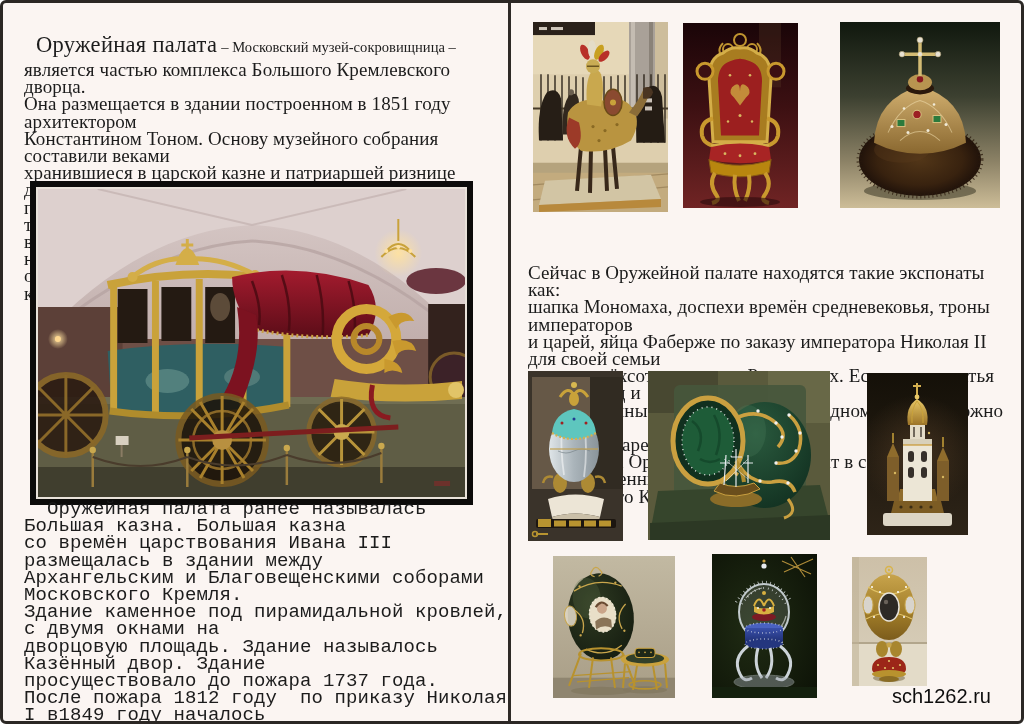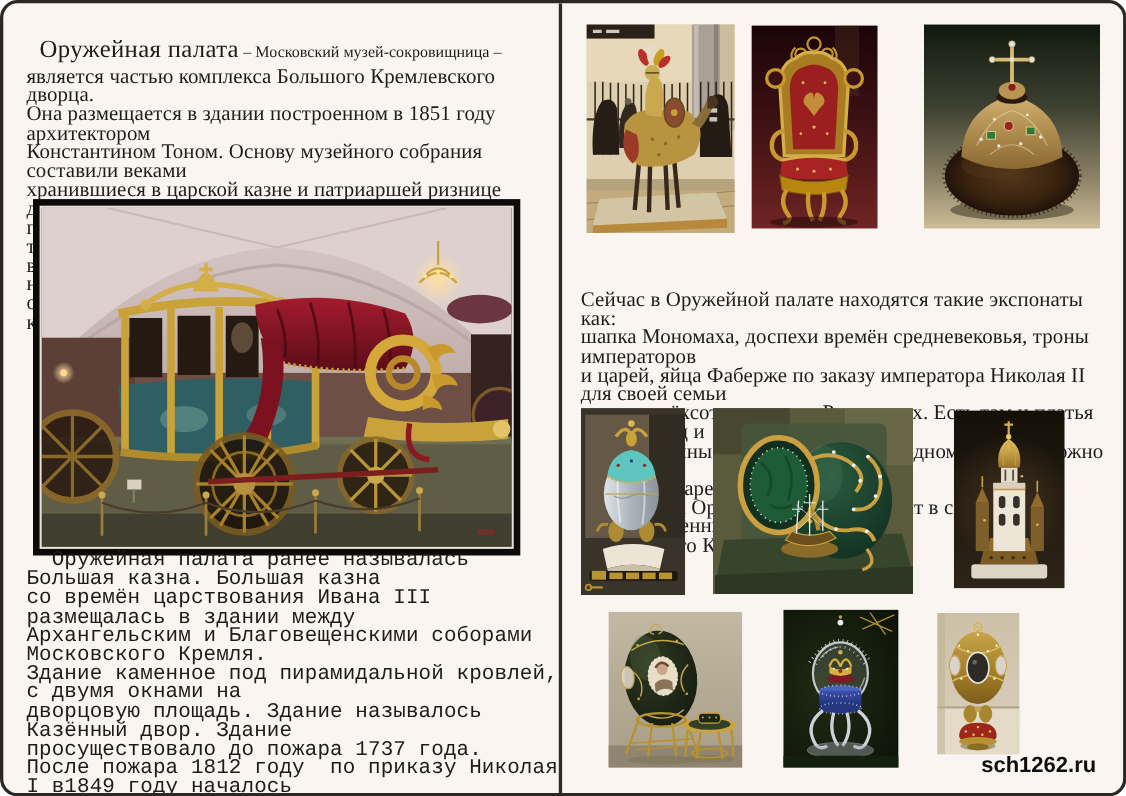--- a/index.html
+++ b/index.html
@@ -1,17 +1,17 @@
 <!DOCTYPE html>
 <html><head>
 <meta charset="utf-8">
 <style>
   html,body{margin:0;padding:0;background:#ffffff;}
   body{width:1024px;height:724px;position:relative;font-family:"Liberation Serif",serif;color:#1c1c1c;}
-  .page{position:absolute;inset:0;box-sizing:border-box;background:#fbf5f2;border:3px solid #2b2724;border-radius:16px;overflow:hidden;}
+  .page{position:absolute;inset:0;box-sizing:border-box;background:#fbf5f2;border:3px solid #2b2724;border-radius:6px;overflow:hidden;}
   .abs{position:absolute;}
   .divider{left:505px;top:0;bottom:0;width:3px;background:#2e2a27;}
   .textlines{white-space:pre-wrap;font-size:19px;line-height:17.2px;letter-spacing:0.1px;}
   .intro{left:21px;top:29px;width:484px;}
   .title-line{padding-left:12px;margin-bottom:3px;white-space:nowrap;}
   .title-big{font-size:22.5px;letter-spacing:0.3px;}
   .title-small{font-size:14.6px;}
   .history{left:21px;top:498px;width:484px;font-family:Liberation Mono, monospace;}
   .exhibits{left:525px;top:225px;width:484px;margin-top:36px;}
   .carriage-fig{left:27px;top:178px;width:443px;height:324px;background:#0c0b0a;padding:6px;box-sizing:border-box;}
@@ -20,21 +20,21 @@
   .photo svg,.carriage-inner svg{display:block;width:100%;height:100%;}
   #ph-knight{left:530px;top:19px;width:135px;height:190px;}
   #ph-throne{left:680px;top:20px;width:115px;height:185px;}
   #ph-cap{left:837px;top:19px;width:160px;height:186px;}
   #ph-egg-train{left:525px;top:368px;width:95px;height:170px;}
   #ph-egg-azov{left:645px;top:368px;width:182px;height:169px;}
   #ph-egg-kremlin{left:864px;top:370px;width:101px;height:162px;}
   #ph-egg-portraits{left:550px;top:553px;width:122px;height:142px;}
   #ph-egg-crystal{left:709px;top:551px;width:105px;height:144px;}
   #ph-egg-mirrors{left:849px;top:554px;width:75px;height:129px;}
-  .watermark{left:889px;top:682px;font-family:"Liberation Sans",sans-serif;font-size:20px;color:#0d0d0d;font-weight:bold;}
+  .watermark{left:889px;top:682px;font-family:"Liberation Sans",sans-serif;font-size:20px;color:#0d0d0d;}
 </style>
 </head>
 <body>
 
 <div class="page">
 
   <div class="abs divider"></div>
 
   <div class="abs intro">
     <div class="title-line">

